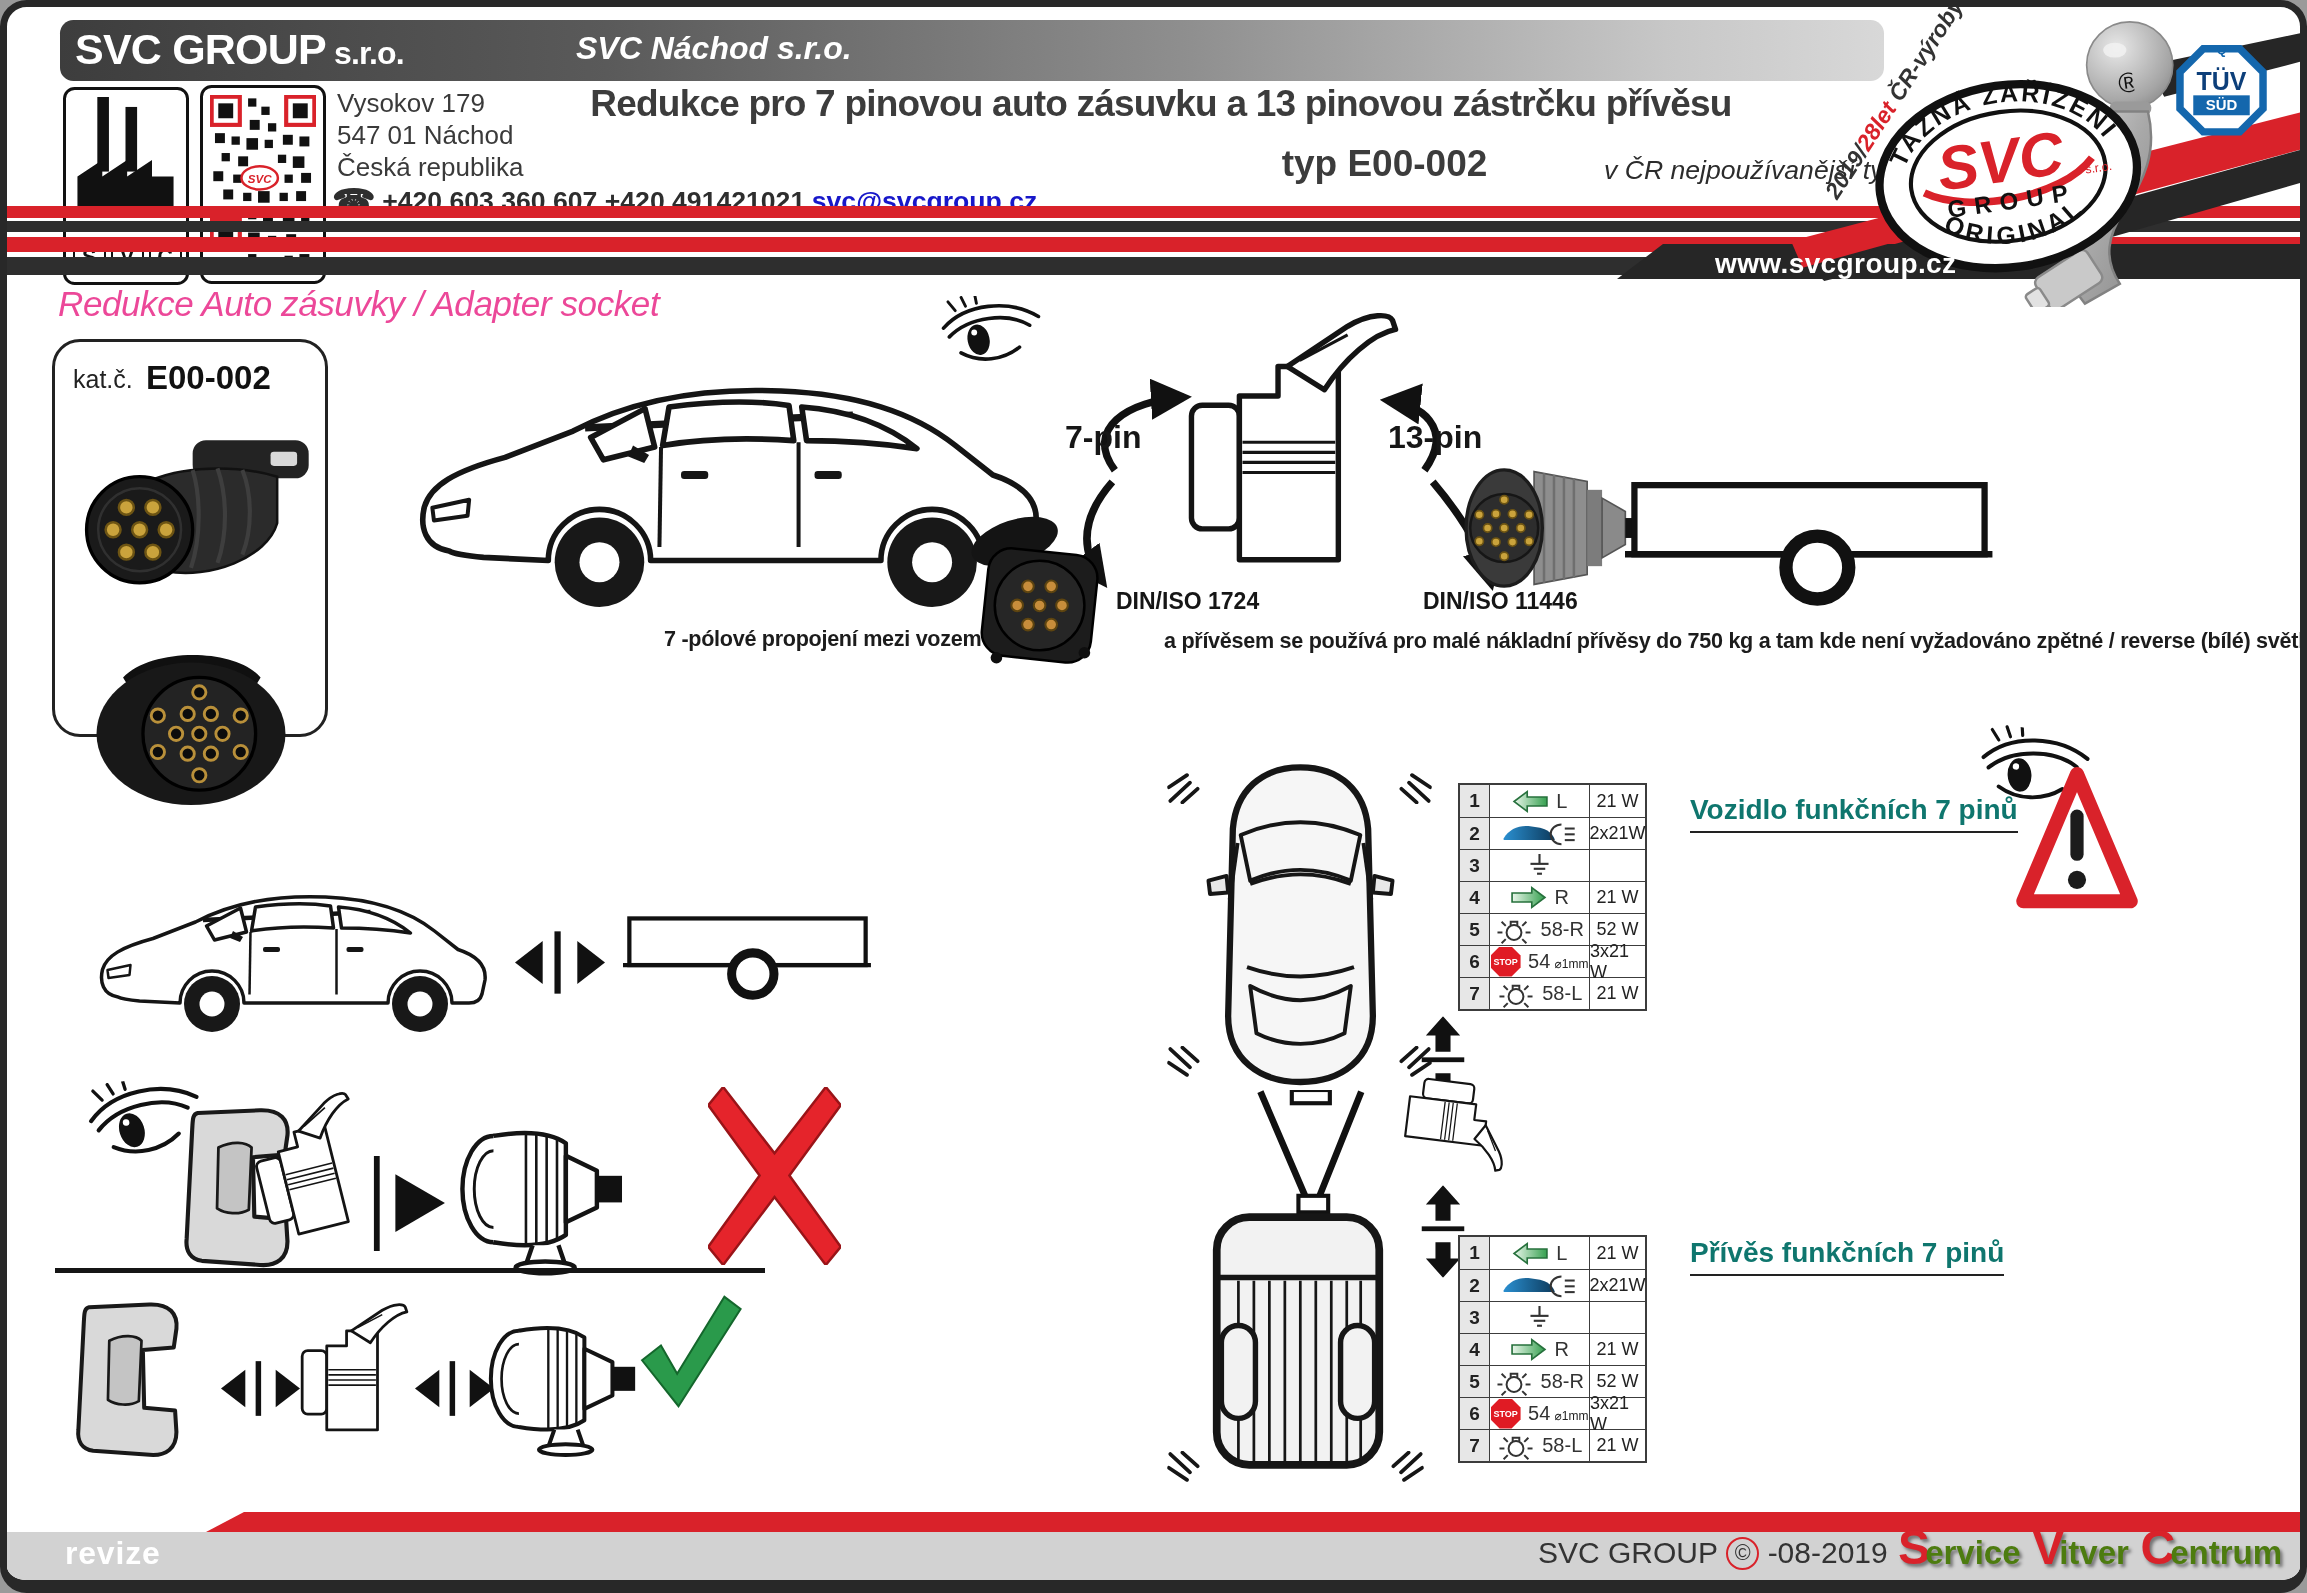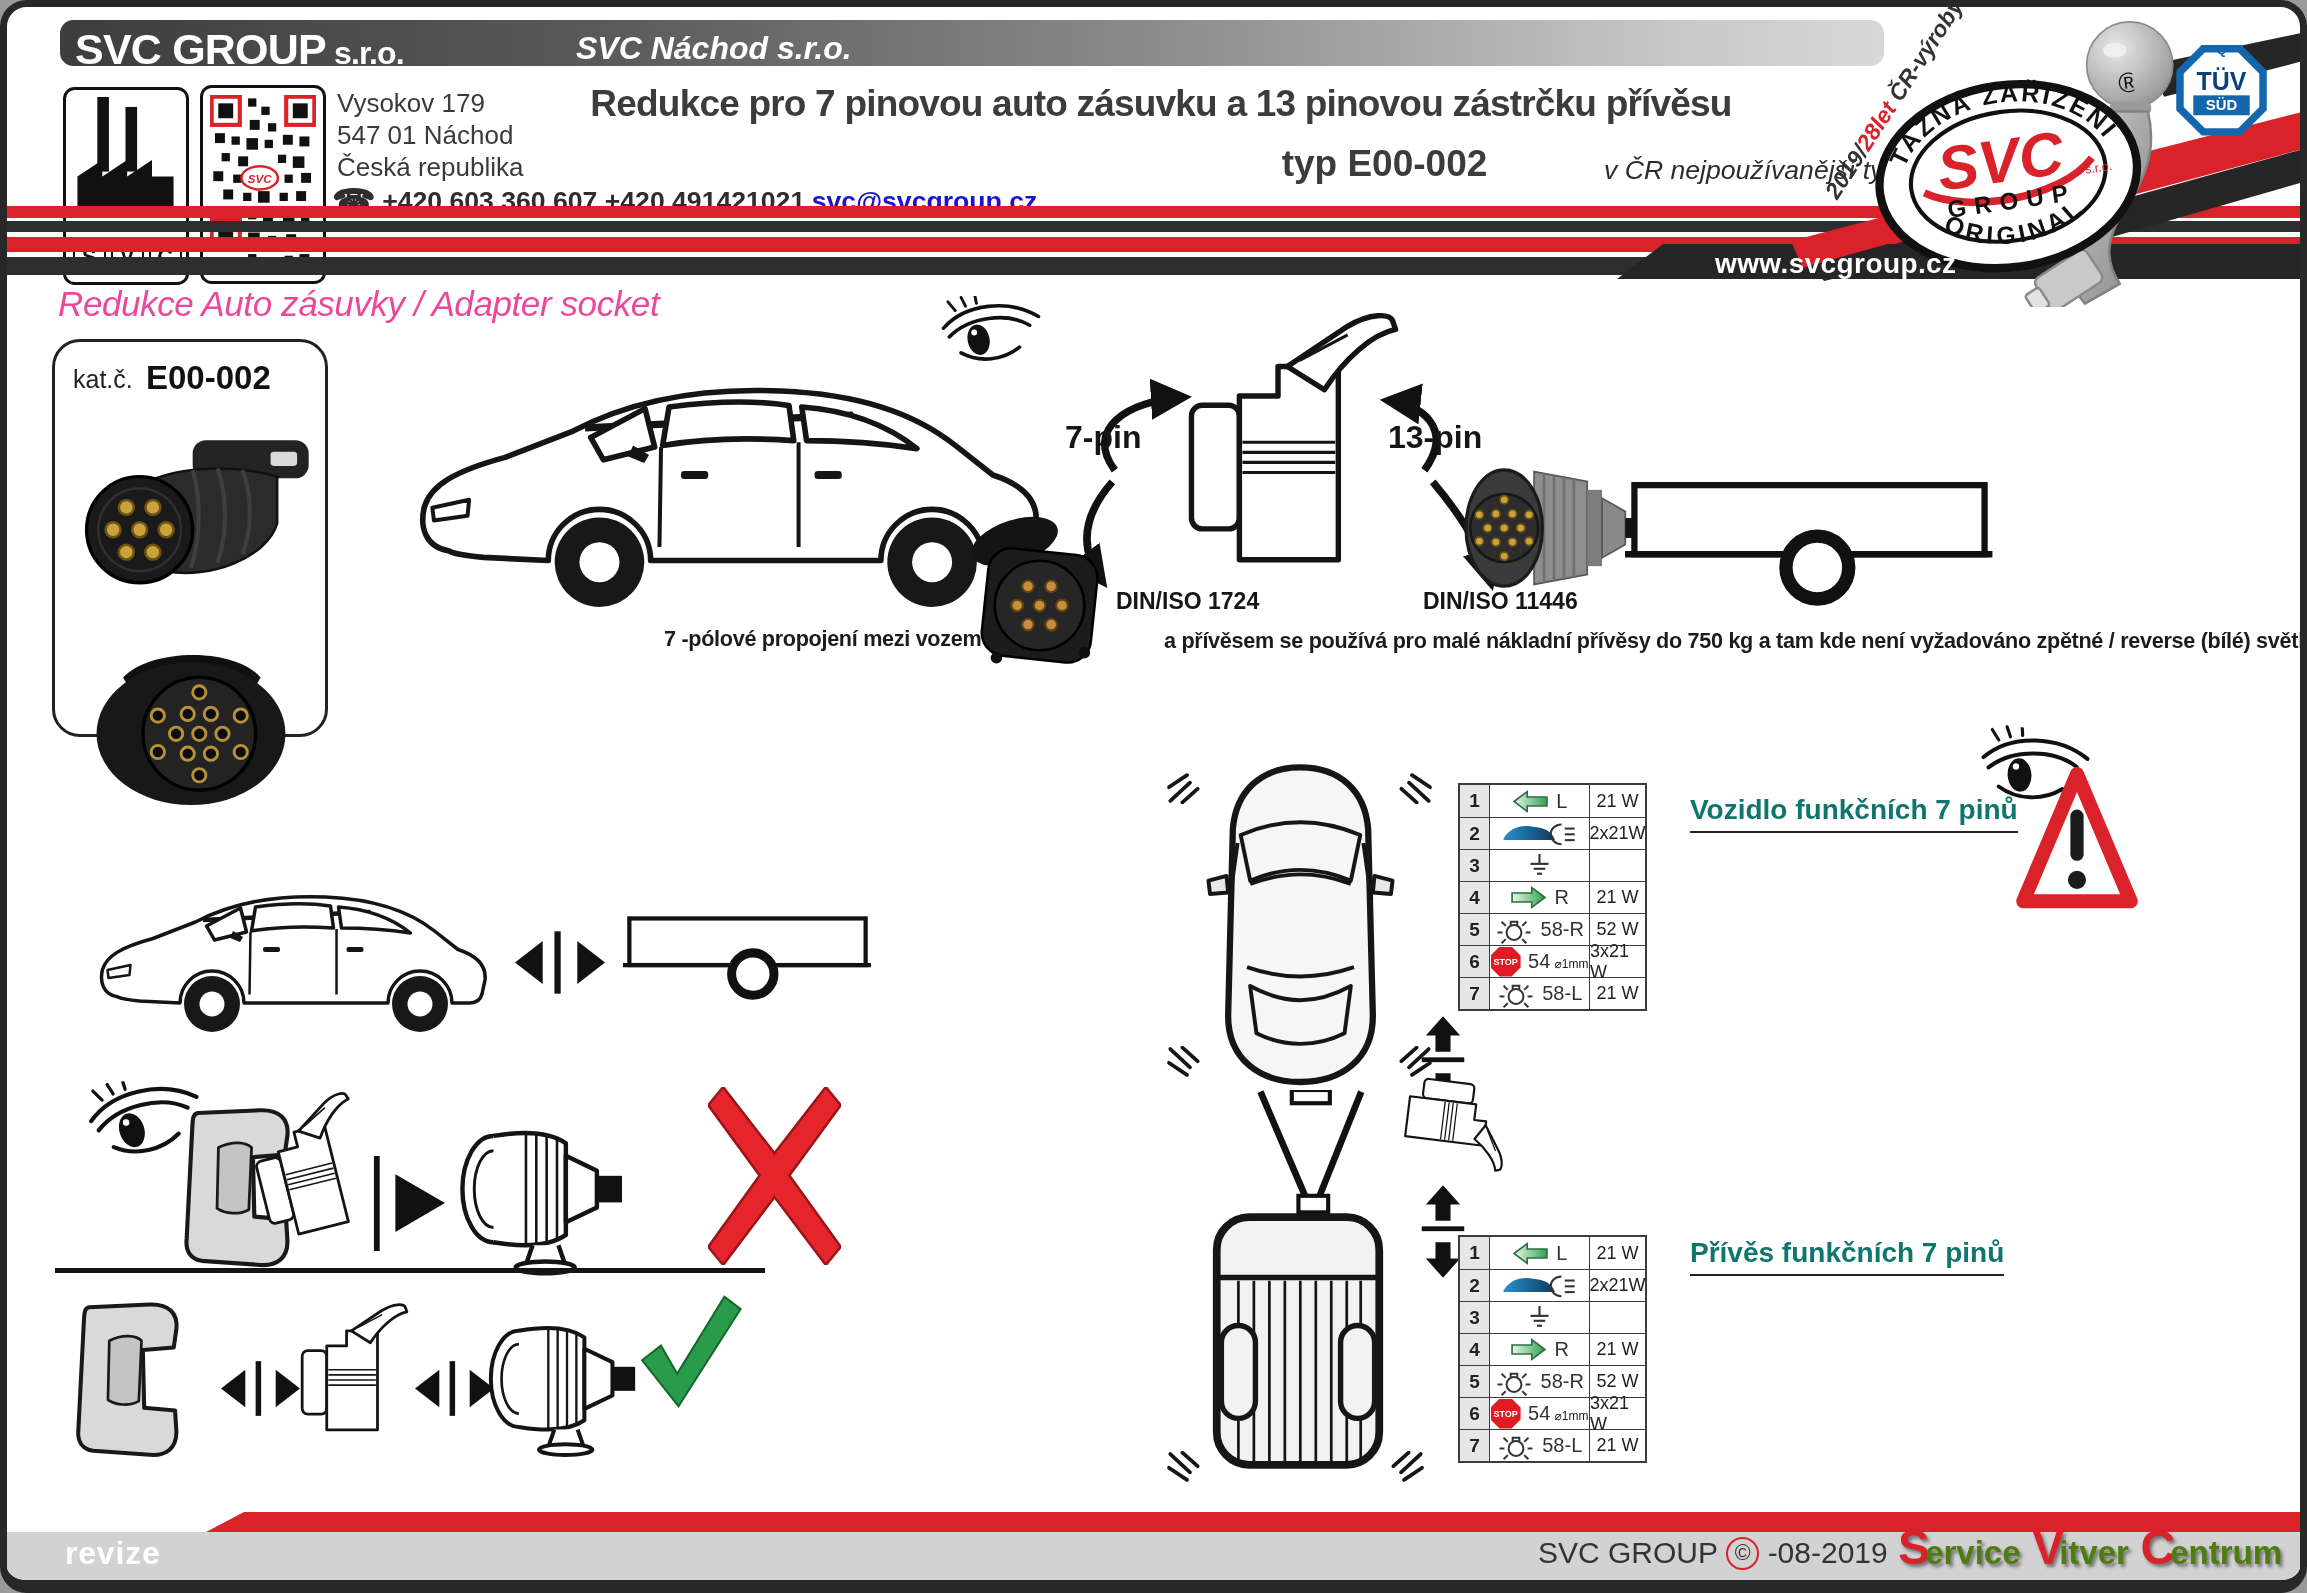--- a/index.html
+++ b/index.html
@@ -1,21 +1,21 @@
 <!DOCTYPE html>
 <html style="font-size:13.3px"><head>
 <meta charset="utf-8">
 <style>
 *{margin:0;padding:0;box-sizing:border-box}
 html,body{background:#9a9a9a}
 #page{position:relative;width:2307px;height:1593px;background:#fff;border:7.5px solid #282828;border-bottom-width:13.3px;border-radius:26.6px;overflow:hidden;font-family:"Liberation Sans",sans-serif;color:#222}
 .abs{position:absolute}
 .b{font-weight:bold}
 
-.topbar{left:53px;top:13.3px;width:1824px;height:46px;border-radius:13.3px;background:linear-gradient(90deg,#3d3d3d 0%,#5a5a5a 30%,#8f8f8f 62%,#c7c7c7 88%,#d8d8d8 100%)}
+.topbar{left:53px;top:13.3px;width:1824px;height:61px;border-radius:13.3px;background:linear-gradient(90deg,#3d3d3d 0%,#5a5a5a 30%,#8f8f8f 62%,#c7c7c7 88%,#d8d8d8 100%)}
 .topbar .company{position:absolute;left:15px;top:5px;font-size:43px;font-weight:bold;color:#fff;letter-spacing:-0.8px}
 .topbar .suffix{font-size:32px}
 .topbar .branch{position:absolute;left:516px;top:10px;font-size:32px;font-weight:bold;font-style:italic;color:#fff}
 .logo-box{left:56px;top:80px;width:126px;height:198px;border:3.3px solid #111;border-radius:11.6px;background:#fff}
 .qr-box{left:193px;top:78px;width:126px;height:199px;border:3.3px solid #111;border-radius:11.6px;background:#fff}
 .addr{left:330px;top:80px;font-size:26px;color:#3a3a3a;line-height:32px}
 .phones{left:325px;top:179px;font-size:26.6px;font-weight:bold;color:#2e2e2e;display:flex;align-items:center;gap:6.6px}
 .phone-glyph{font-size:35px;line-height:30px}
 .email{color:#1717c9;text-decoration:underline}
 .doc-title{left:573px;top:76px;width:1162px;text-align:center;font-size:37px;font-weight:bold;color:#3c3c3c;letter-spacing:-0.8px}

